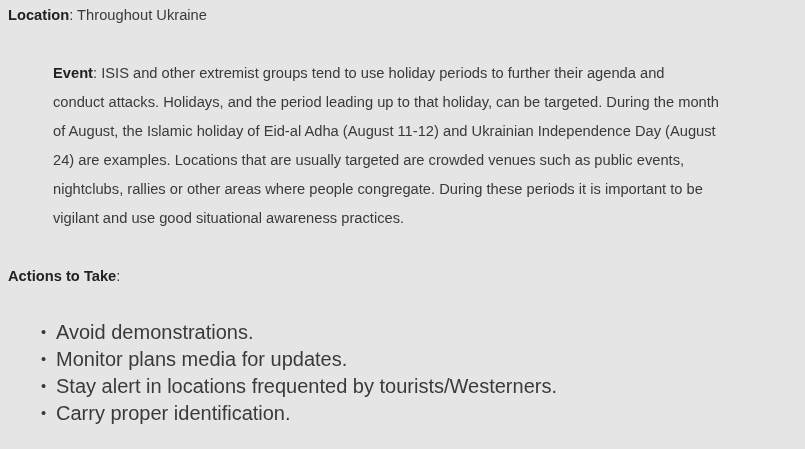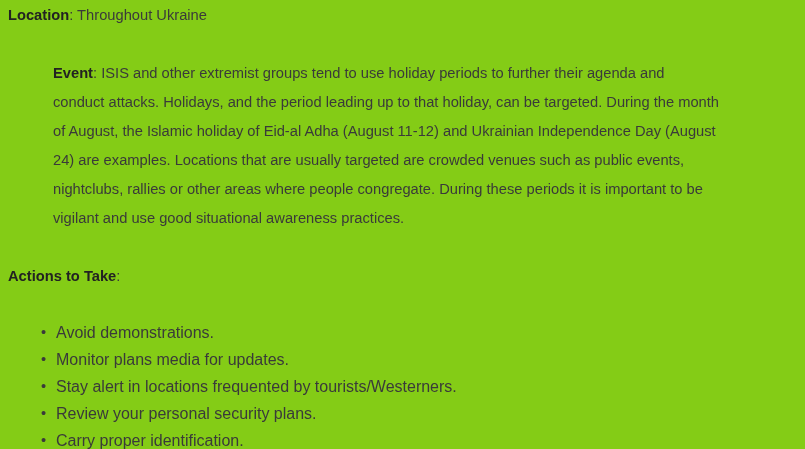--- a/index.html
+++ b/index.html
@@ -13,21 +13,21 @@
     overflow: hidden;
     font-family: "Liberation Sans", sans-serif;
     color: #333333;
     -webkit-font-smoothing: antialiased;
   }
   .page {
     box-sizing: border-box;
     width: 805px;
     height: 449px;
     padding: 0px 85px 0 8px;
-    background: #84cc16;
+    background: #e5e5e5;
   }
   .para {
     font-size: 14.7px;
     line-height: 29px;
     color: #3a3a3a;
     margin: 0;
     text-align: left;
   }
   .para-location {
     padding-top: 1px;
@@ -44,21 +44,21 @@
     color: #222222;
   }
   .bullets {
     margin: 0;
     padding: 0;
     list-style: none;
     padding-top: 28px;
   }
   .bullets li {
     position: relative;
-    font-size: 16px;
+    font-size: 20px;
     line-height: 27px;
     color: #3a3a3a;
     padding-left: 48px;
   }
   .bullets li::before {
     content: "\2022";
     position: absolute;
     left: 33px;
     top: 0;
     font-size: 14.7px;
@@ -80,17 +80,16 @@
   </p>
 
   <p class="para para-actions">
     <span class="lead">Actions to Take</span><span>:</span>
   </p>
 
   <ul class="bullets">
     <li>Avoid demonstrations.</li>
     <li>Monitor plans media for updates.</li>
     <li>Stay alert in locations frequented by tourists/Westerners.</li>
-    <li>Review your personal security plans.</li>
     <li>Carry proper identification.</li>
   </ul>
 
 </div>
 
 </body></html>

